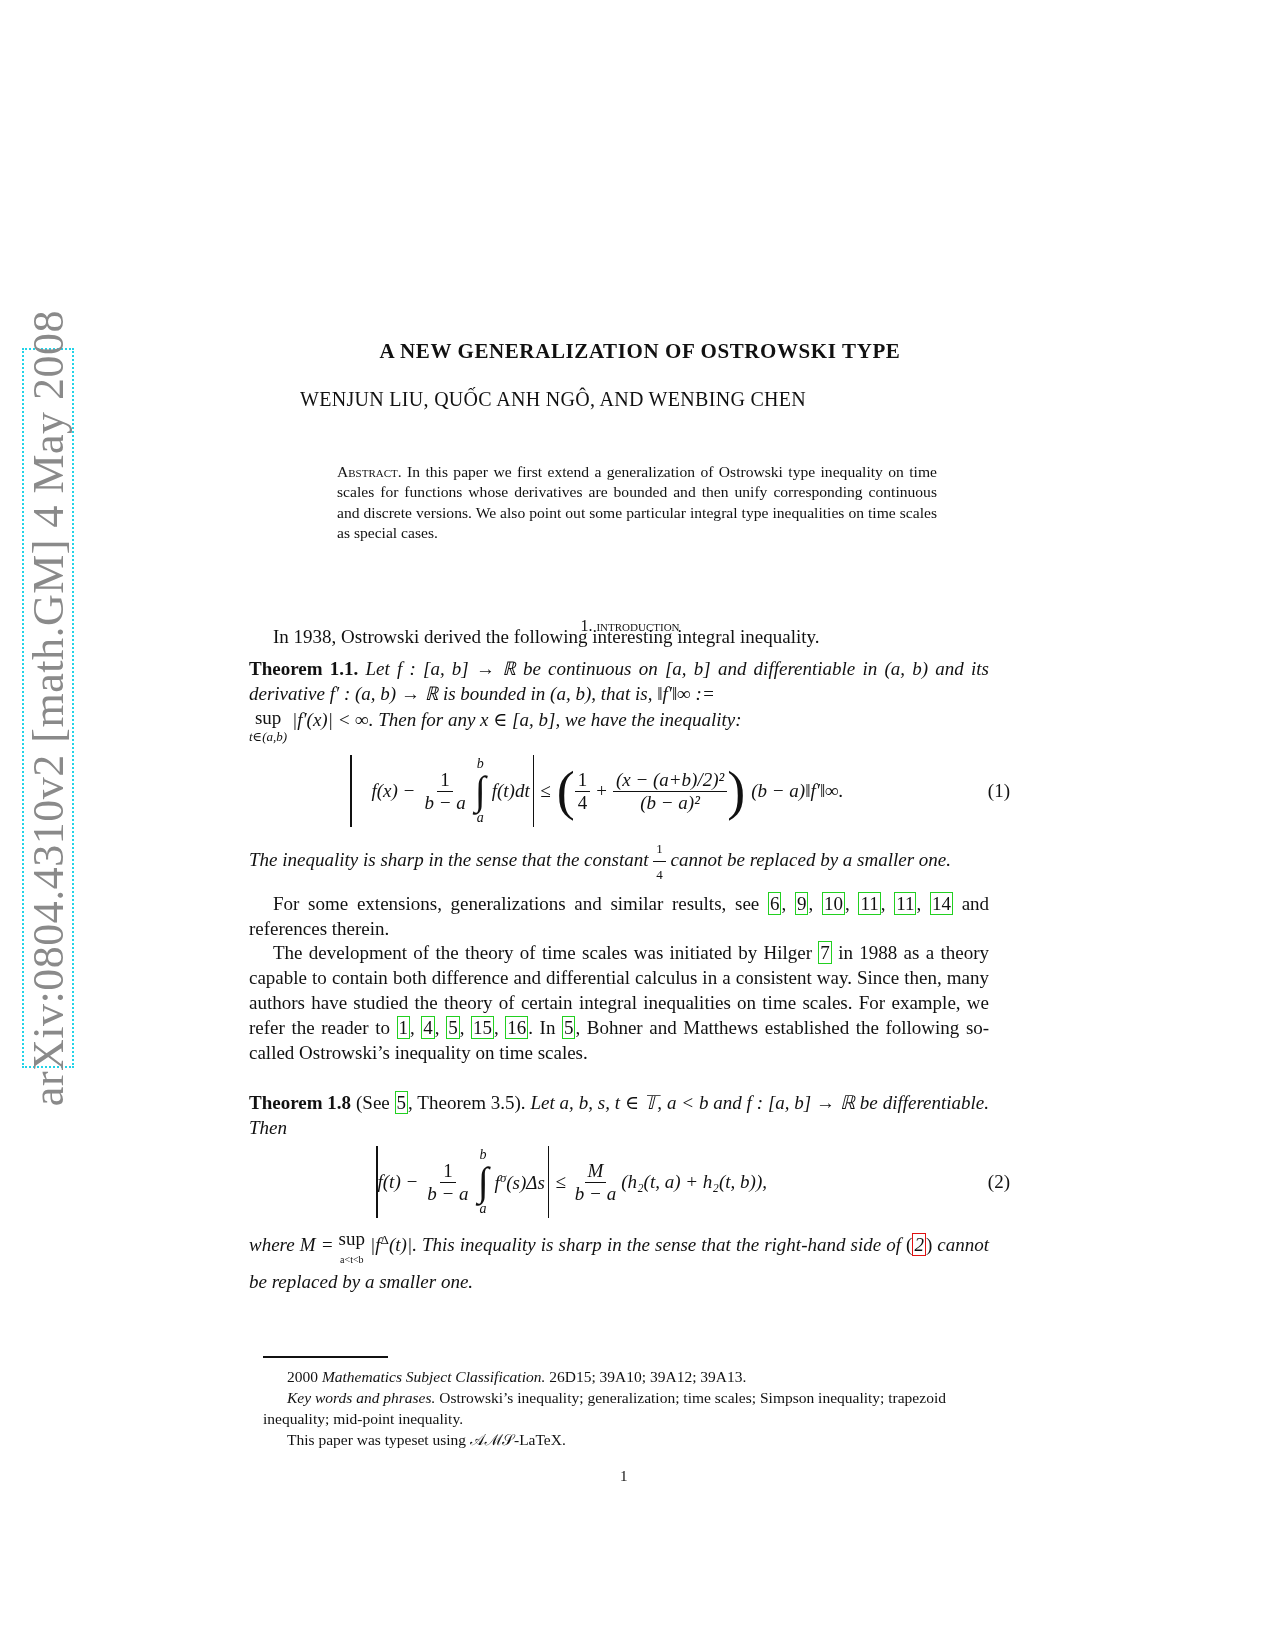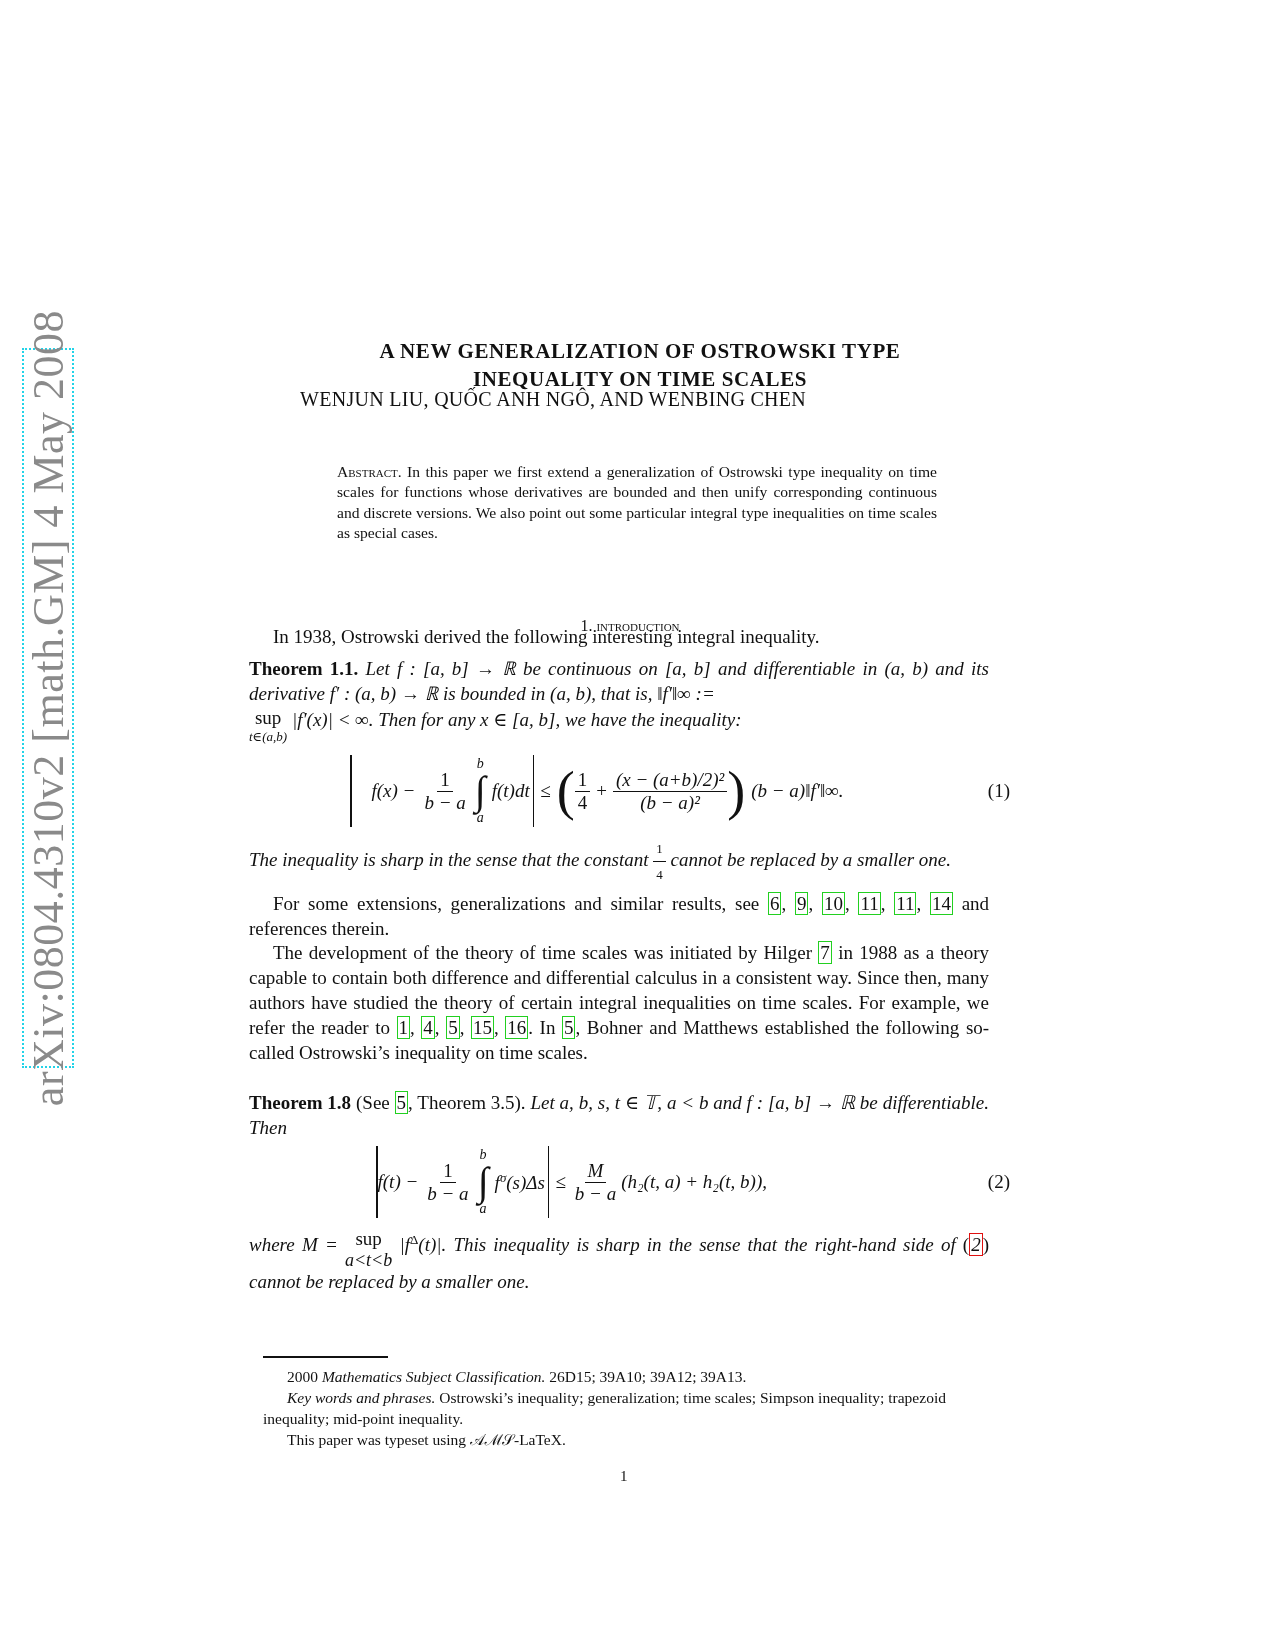--- a/index.html
+++ b/index.html
@@ -34,21 +34,20 @@
 </style>
 </head>
 <body>
 
 <div class="abs sidebar">
   <div class="sidebar-text">arXiv:0804.4310v2  [math.GM]  4 May 2008</div>
 </div>
 
 <div class="abs title">
   <div>A NEW GENERALIZATION OF OSTROWSKI TYPE</div>
-  <div>INEQUALITY ON TIME SCALES</div>
 </div>
 
 <div class="abs authors">WENJUN LIU, QUỐC ANH NGÔ, AND WENBING CHEN</div>
 
 <div class="abs abstract">
   <span class="sc">Abstract.</span>
   <span>In this paper we first extend a generalization of Ostrowski type inequality on time scales for functions whose derivatives are bounded and then unify corresponding continuous and discrete versions. We also point out some particular integral type inequalities on time scales as special cases.</span>
 </div>
 
 <div class="abs section">
@@ -152,21 +151,21 @@
     <span class="den it">b − a</span>
   </span>
   <span style="margin-left:2px;">(h₂(t, a) + h₂(t, b)),</span>
   <span class="eqnum" style="margin-left:auto;">(2)</span>
 </div>
 
 <div class="abs para" style="top:1227px;line-height:26px;">
   <span class="it">where M =</span>
   <span style="display:inline-flex;flex-direction:column;align-items:center;vertical-align:top;line-height:18px;">
     <span style="line-height:24px;">sup</span>
-    <span style="font-size:18px;font-style:italic;">a&lt;t&lt;b</span>
+    <span style="font-size:10px;">a&lt;t&lt;b</span>
   </span>
   <span class="it"><span>|f</span><sup style="font-size:13px;font-style:normal;">Δ</sup><span>(t)|. This inequality is sharp in the sense that the right-hand side of</span></span>
   (<span class="eqref it">2</span>)
   <span class="it">cannot be replaced by a smaller one.</span>
 </div>
 
 <div class="abs footrule"></div>
 
 <div class="abs foot" style="top:1366px;">
   <div style="text-indent:24px;">

